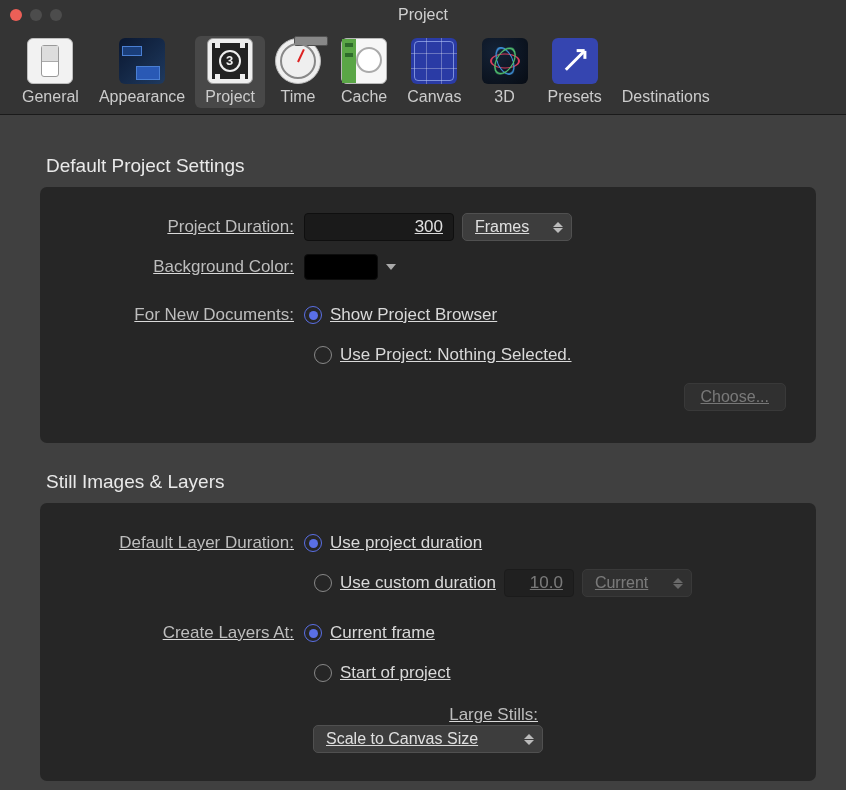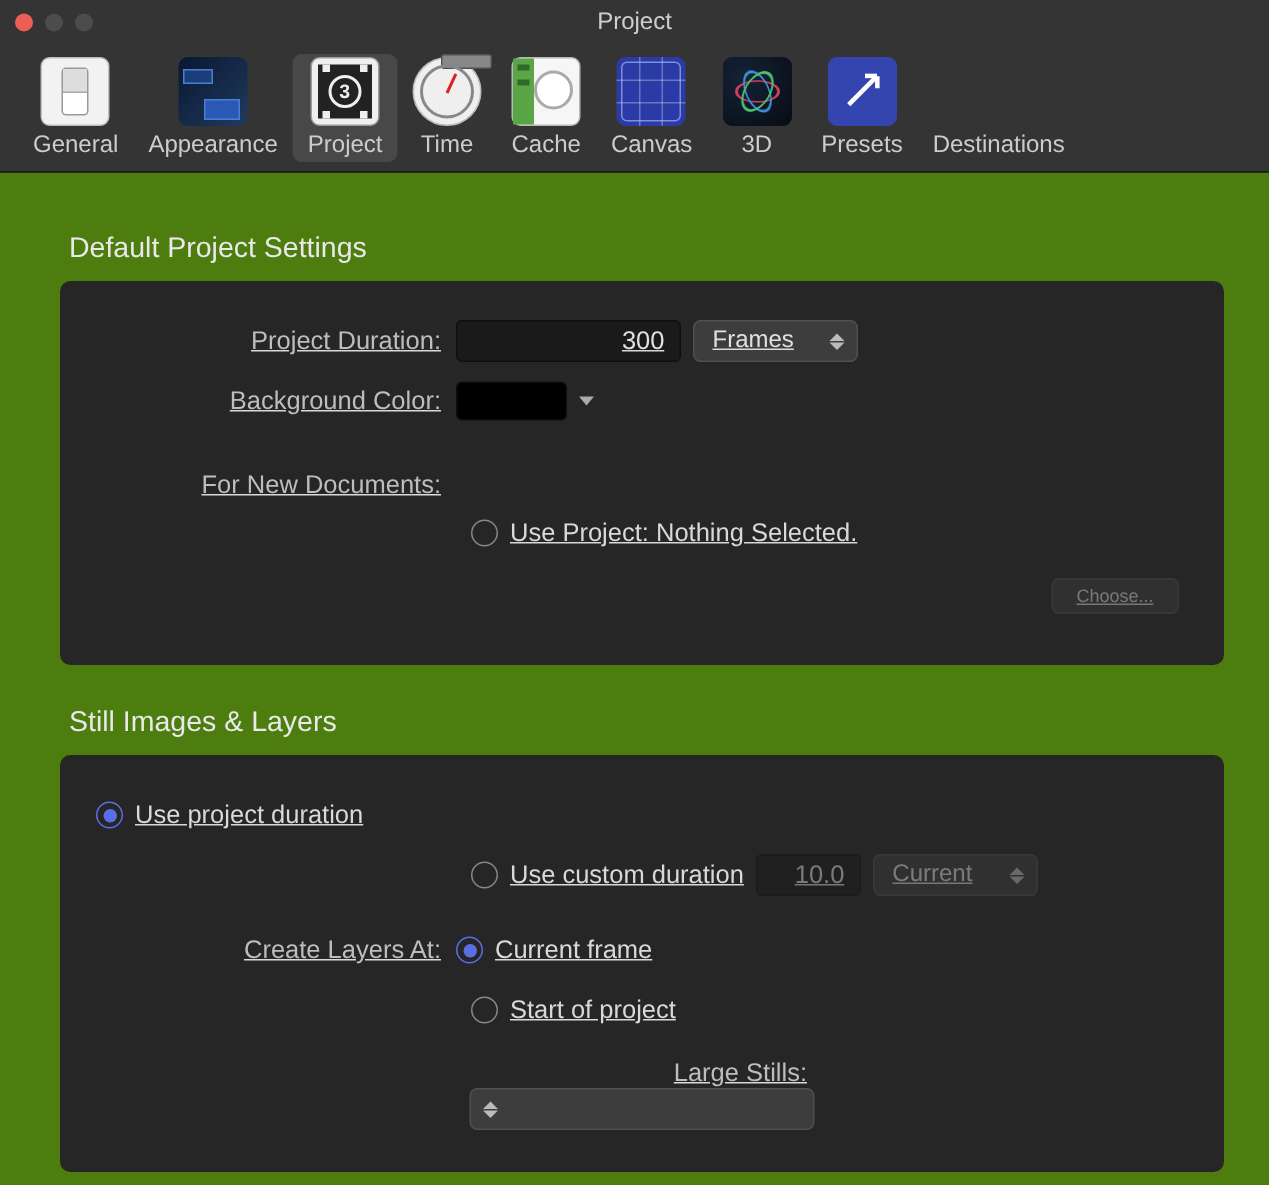--- a/index.html
+++ b/index.html
@@ -70,21 +70,21 @@
   .ic-3d { background:radial-gradient(circle at 30% 30%, #142236,#070c14);}
   .ic-3d .ring{position:absolute;border-radius:50%;}
   .ic-3d .r1{inset:8px;border:2px solid #d63d5c;transform:rotateX(60deg);}
   .ic-3d .r2{inset:8px;border:2px solid #3d8fd6;transform:rotateY(55deg) rotateX(20deg);}
   .ic-3d .r3{inset:8px;border:2px solid #4fbf6f;transform:rotateY(-50deg) rotateX(25deg);}
   .ic-presets{background:#3545b0;}
   .ic-presets .arr{position:absolute;width:26px;height:3px;background:#fff;top:21px;left:10px;transform:rotate(-45deg);}
   .ic-presets .arr::before,.ic-presets .arr::after{content:"";position:absolute;width:8px;height:3px;background:#fff;}
   .ic-presets .arr::before{right:-2px;top:-3px;transform:rotate(45deg);}
   .ic-presets .arr::after{right:-2px;top:3px;transform:rotate(-45deg);}
-  .content { flex:1; padding: 30px 30px 30px 40px; background:#4d7c0f; overflow:auto;}
+  .content { flex:1; padding: 30px 30px 30px 40px; background:#404040; overflow:auto;}
   .section-title { font-size:19px; color:#e9e9e9; margin: 10px 0 10px 6px; }
   .section-body {
     background:#262626; border-radius:7px; padding: 18px 24px 24px 24px; margin-bottom: 28px;
   }
   .row { display:flex; align-items:center; min-height: 36px; margin: 4px 0; text-decoration: underline;}
   .row-label { width: 240px; text-align:right; padding-right: 10px; color:#bdbdbd; font-size:17px;}
   .row-ctrl { flex:1; display:flex; align-items:center; gap: 10px; }
   .num-input {
     width: 150px; height: 28px; background:#1a1a1a; border:1px solid #0f0f0f;
     color:#e0e0e0; text-align:right; padding: 0 10px; font-size:17px; border-radius:4px;
@@ -102,21 +102,21 @@
   .color-well {
     width: 74px; height: 26px; background:#000; border:1px solid #0d0d0d; border-radius:4px;
   }
   .disclose { width:0;height:0;border-left:5px solid transparent;border-right:5px solid transparent;border-top:6px solid #aaa; }
   .radio { width:18px;height:18px;border:1.5px solid #888;border-radius:50%;display:flex;align-items:center;justify-content:center;flex-shrink:0;}
   .radio.checked{border-color:#5a6fe6;}
   .radio.checked::after{content:"";width:9px;height:9px;background:#5a6fe6;border-radius:50%;}
   .radio-label{font-size:17px;color:#d9d9d9;}
   .btn {
     background:#3d3d3d;border:1px solid #505050;border-radius:5px;
-    padding:4px 16px;font-size:12px;color:#dcdcdc;
+    padding:4px 16px;font-size:16px;color:#dcdcdc;
   }
   .btn.disabled{opacity:0.45;}
   .right-align{justify-content:flex-end;padding-right:6px;}
   .subrow{padding-left:250px;}
   .inline-gap{gap:8px;}
 </style>
 </head>
 <body>
 
 <div class="window">
@@ -229,38 +229,43 @@
       </div>
 
       <div class="row">
         <div class="row-label">Background Color:</div>
         <div class="row-ctrl inline-gap">
           <div class="color-well"></div>
           <span class="disclose"></span>
         </div>
       </div>
 
-      <div class="row" style="margin-top:12px;align-items:flex-end;">
+      <div class="row" style="margin-top:12px;">
         <div class="row-label">For New Documents:</div>
+        <div class="row-ctrl inline-gap">
+          <span class="radio checked"></span>
+          <span class="radio-label">Show Project Browser</span>
+        </div>
       </div>
       <div class="row subrow">
         <div class="row-ctrl inline-gap">
           <span class="radio"></span>
           <span class="radio-label">Use Project: Nothing Selected.</span>
         </div>
       </div>
       <div class="row right-align" style="margin-top:6px;">
         <button class="btn disabled">Choose...</button>
       </div>
     </div>
 
     <div class="section-title">Still Images &amp; Layers</div>
     <div class="section-body">
 
       <div class="row">
+        <div class="row-label">Default Layer Duration:</div>
         <div class="row-ctrl inline-gap">
           <span class="radio checked"></span>
           <span class="radio-label">Use project duration</span>
         </div>
       </div>
       <div class="row subrow">
         <div class="row-ctrl inline-gap">
           <span class="radio"></span>
           <span class="radio-label">Use custom duration</span>
           <input class="num-input" style="width: 70px; opacity: 0.45;" value="10.0">
@@ -285,20 +290,21 @@
         <div class="row-ctrl inline-gap">
           <span class="radio"></span>
           <span class="radio-label">Start of project</span>
         </div>
       </div>
 
       <div class="row" style="margin-top:14px;flex-direction:column;">
         <div class="row-label">Large Stills:</div>
         <div class="row-ctrl">
           <div class="select" style="min-width:230px;">
+            <span>Scale to Canvas Size</span>
             <div class="steppers">
                 <span class="up"></span>
                 <span class="down"></span>
               </div>
           </div>
         </div>
       </div>
 
     </div>
   </div>

